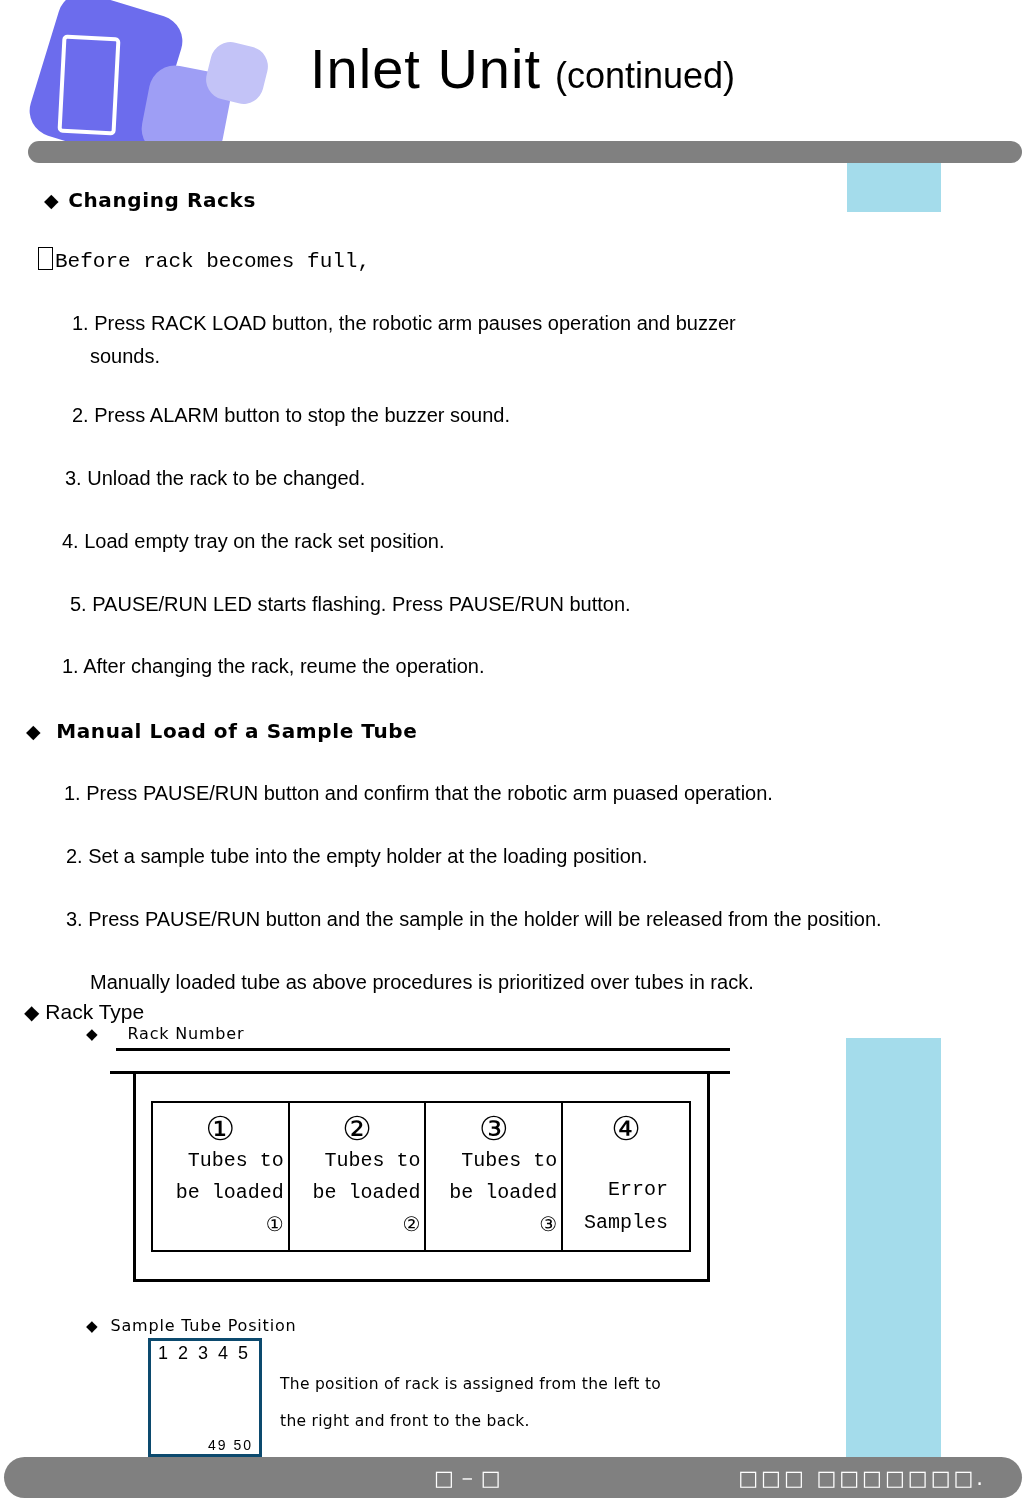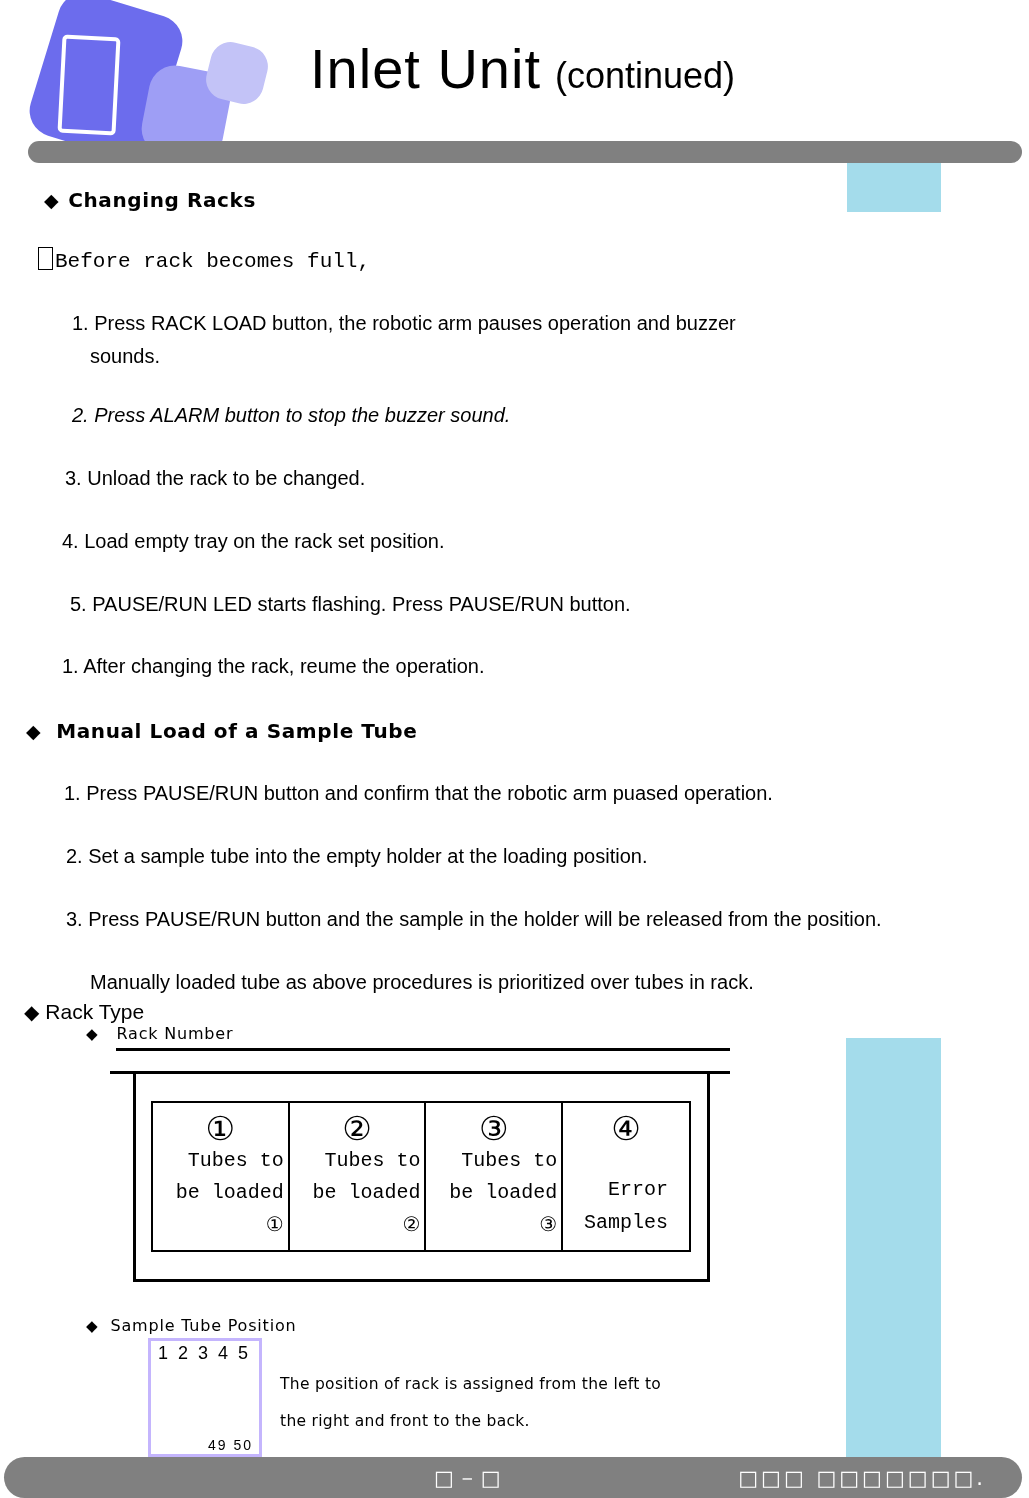--- a/index.html
+++ b/index.html
@@ -251,21 +251,21 @@
     line-height: 1.62;
   }
 
   
   #sample-position-box {
     position: absolute;
     left: 148px;
     top: 1338px;
     width: 114px;
     height: 119px;
-    border: 3px solid #c4b5fd;
+    border: 3px solid #0c4a6e;
     box-sizing: border-box;
     background: #ffffff;
   }
   #sample-position-first-row {
     position: absolute;
     left: 7px;
     top: 2px;
     font-family: "Liberation Sans", sans-serif;
     font-size: 18px;
     letter-spacing: 2.5px;
@@ -309,41 +309,41 @@
   <div class="abs section-heading" style="left:44px; top:188px;">
     <span class="diamond">◆</span><span>Changing Racks</span>
   </div>
 
   <div class="abs lead-line" style="left:38px; top:247px;">
     <span class="tofu"></span><span>Before rack becomes full,</span>
   </div>
 
   <div class="abs step-line" style="left:72px; top:312px;">1. Press RACK LOAD button, the robotic arm pauses operation and buzzer</div>
   <div class="abs step-line" style="left:90px; top:345px;">sounds.</div>
-  <div class="abs step-line" style="left:72px; top:404px;font-style:italic;">2. Press ALARM button to stop the buzzer sound.</div>
+  <div class="abs step-line" style="left:72px; top:404px;">2. Press ALARM button to stop the buzzer sound.</div>
   <div class="abs step-line" style="left:65px; top:467px;">3. Unload the rack to be changed.</div>
   <div class="abs step-line" style="left:62px; top:530px;">4. Load empty tray on the rack set position.</div>
   <div class="abs step-line" style="left:70px; top:593px;text-align:center;">5. PAUSE/RUN LED starts flashing. Press PAUSE/RUN button.</div>
   <div class="abs step-line" style="left:62px; top:655px;">1. After changing the rack, reume the operation.</div>
 
   <div class="abs section-heading" style="left:26px; top:719px;">
     <span class="diamond">◆</span><span style="margin-left:6px;">Manual Load of a Sample Tube</span>
   </div>
 
   <div class="abs step-line" style="left:64px; top:782px;">1. Press PAUSE/RUN button and confirm that the robotic arm puased operation.</div>
   <div class="abs step-line" style="left:66px; top:845px;">2. Set a sample tube into the empty holder at the loading position.</div>
   <div class="abs step-line" style="left:66px; top:908px;">3. Press PAUSE/RUN button and the sample in the holder will  be released from the position.</div>
   <div class="abs note-line" style="left:90px; top:971px;">Manually loaded tube as above procedures is prioritized over tubes in rack.</div>
 
   <div class="abs sub-heading" style="left:24px; top:1000px;">
     <span class="diamond">◆</span><span style="margin-left:-3px;">Rack Type</span>
   </div>
 
   <div class="abs small-heading" style="left:86px; top:1024px;">
-    <span class="diamond">◆</span><span style="margin-left:9px;text-align:right;">Rack Number</span>
+    <span class="diamond">◆</span><span style="margin-left:20px;text-align:right;">Rack Number</span>
   </div>
 
   <div id="rack-number-rule"></div>
   <div id="rack-outer-box-top-extension"></div>
   <div id="rack-outer-box"></div>
 
   <div id="rack-table">
     <div class="rack-cell">
       <div class="rack-cell-number">①</div>
       <div class="rack-cell-body">

